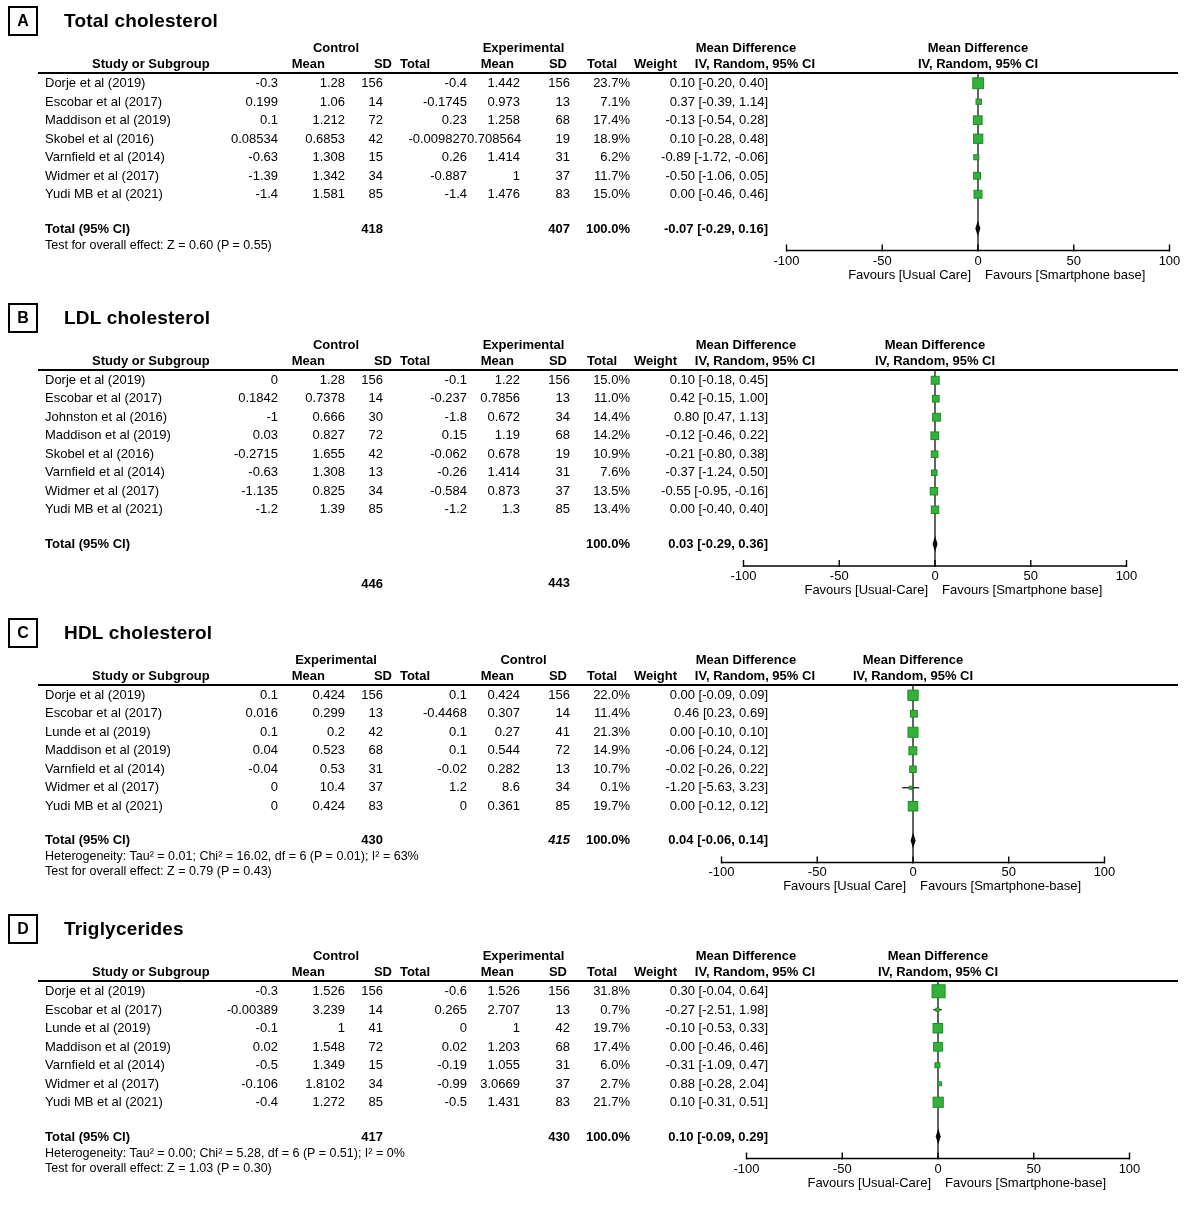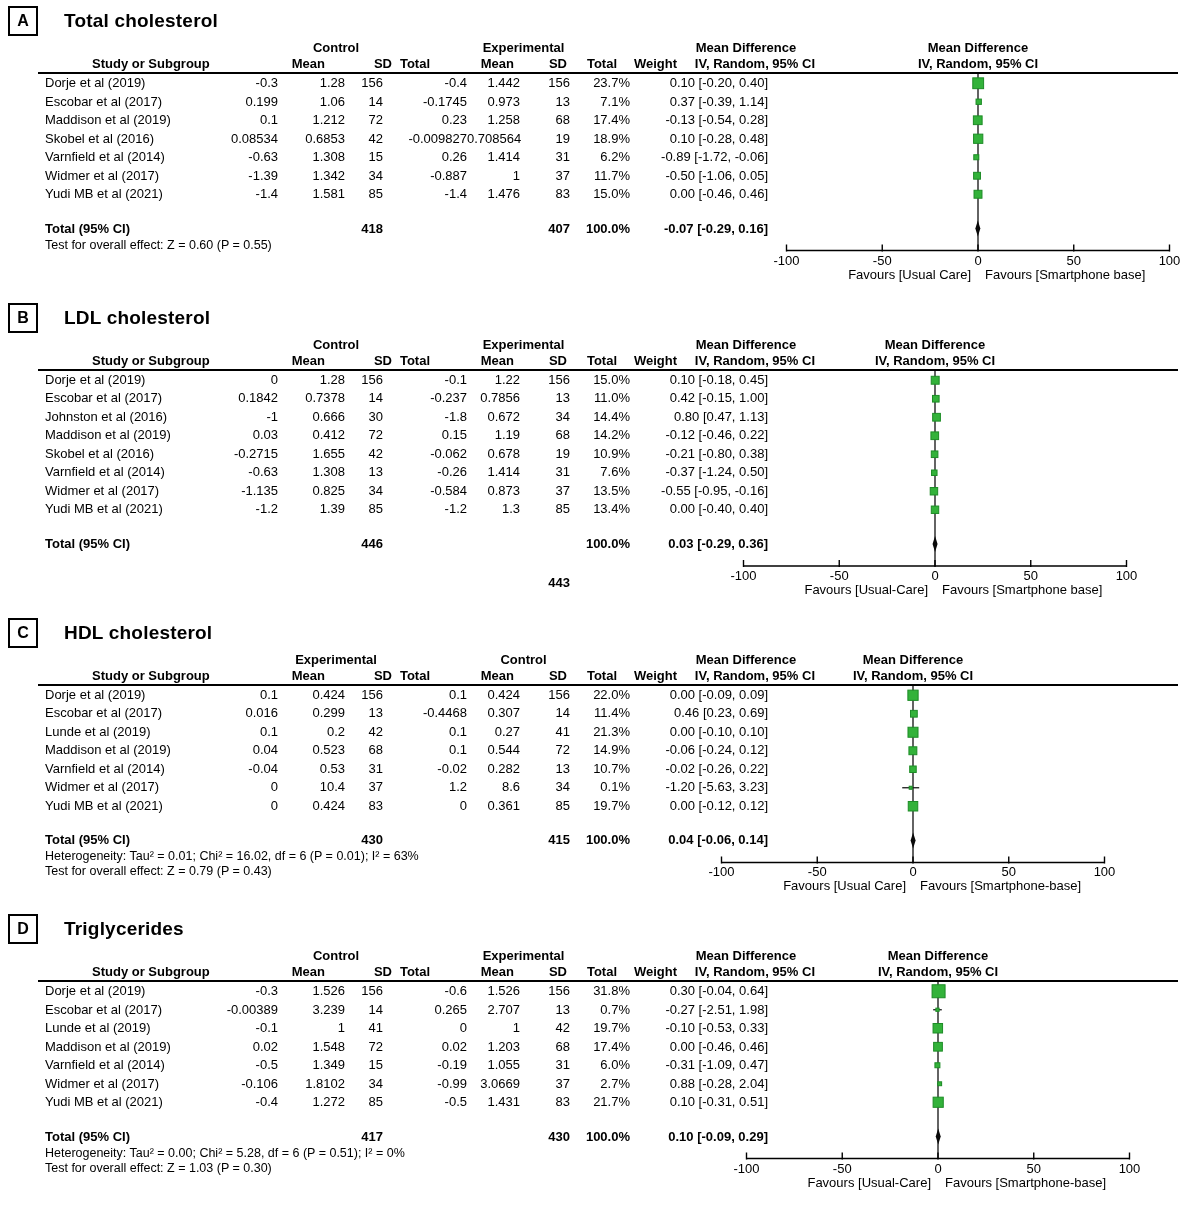--- a/index.html
+++ b/index.html
@@ -245,21 +245,21 @@
           <span class="num">30</span>
           <span class="num">-1.8</span>
           <span class="num">0.672</span>
           <span class="num">34</span>
           <span class="num">14.4%</span>
           <span class="num">0.80 [0.47, 1.13]</span>
         </div>
         <div class="trow">
           <span class="study">Maddison et al (2019)</span>
           <span class="num">0.03</span>
-          <span class="num">0.412</span>
+          <span class="num">0.827</span>
           <span class="num">72</span>
           <span class="num">0.15</span>
           <span class="num">1.19</span>
           <span class="num">68</span>
           <span class="num">14.2%</span>
           <span class="num">-0.12 [-0.46, 0.22]</span>
         </div>
         <div class="trow">
           <span class="study">Skobel et al (2016)</span>
           <span class="num">-0.2715</span>
@@ -300,21 +300,21 @@
           <span class="num">85</span>
           <span class="num">-1.2</span>
           <span class="num">1.3</span>
           <span class="num">85</span>
           <span class="num">13.4%</span>
           <span class="num">0.00 [-0.40, 0.40]</span>
         </div>
         <div class="spacer"></div>
         <div class="trow total-row">
           <span class="study" style="grid-column: 1 / 4;">Total (95% CI)</span>
-          <span class="num" style="grid-column: 4;">446</span>
+          <span class="num" style="grid-column: 4; margin-top: 40px;">446</span>
           <span class="num" style="grid-column: 7; margin-top: 39px;">443</span>
           <span class="num" style="grid-column: 8;">100.0%</span>
           <span class="num" style="grid-column: 9;">0.03 [-0.29, 0.36]</span>
         </div>
         <div class="plot" style="height: 263px;">
           <div class="plot-title" style="left: 85px; top: 0px;">Mean Difference</div>
           <div class="plot-title" style="left: 85px; top: 16px;">IV, Random, 95% CI</div>
           <svg width="500" height="263" viewBox="0 0 500 263" class="plotsvg">
             <line x1="235" y1="34" x2="235" y2="229" stroke="#3d3d3d" stroke-width="1.6"></line>
             <line x1="234.6553" y1="43.25" x2="235.7277" y2="43.25" stroke="#1a1a1a" stroke-width="1.3"></line>
@@ -448,21 +448,21 @@
           <span class="num">0</span>
           <span class="num">0.361</span>
           <span class="num">85</span>
           <span class="num">19.7%</span>
           <span class="num">0.00 [-0.12, 0.12]</span>
         </div>
         <div class="spacer"></div>
         <div class="trow total-row">
           <span class="study" style="grid-column: 1 / 4;">Total (95% CI)</span>
           <span class="num" style="grid-column: 4;">430</span>
-          <span class="num" style="grid-column: 7;">415</span>
+          <span class="num" style="grid-column: 7; font-style: italic;">415</span>
           <span class="num" style="grid-column: 8;">100.0%</span>
           <span class="num" style="grid-column: 9;">0.04 [-0.06, 0.14]</span>
         </div>
         <div class="note">Heterogeneity: Tau² = 0.01; Chi² = 16.02, df = 6 (P = 0.01); I² = 63%</div>
         <div class="note">Test for overall effect: Z = 0.79 (P = 0.43)</div>
         <div class="plot" style="height: 244.5px;">
           <div class="plot-title" style="left: 63px; top: 0px;">Mean Difference</div>
           <div class="plot-title" style="left: 63px; top: 16px;">IV, Random, 95% CI</div>
           <svg width="500" height="244.5" viewBox="0 0 500 244.5" class="plotsvg">
             <line x1="213" y1="34" x2="213" y2="210.5" stroke="#3d3d3d" stroke-width="1.6"></line>

